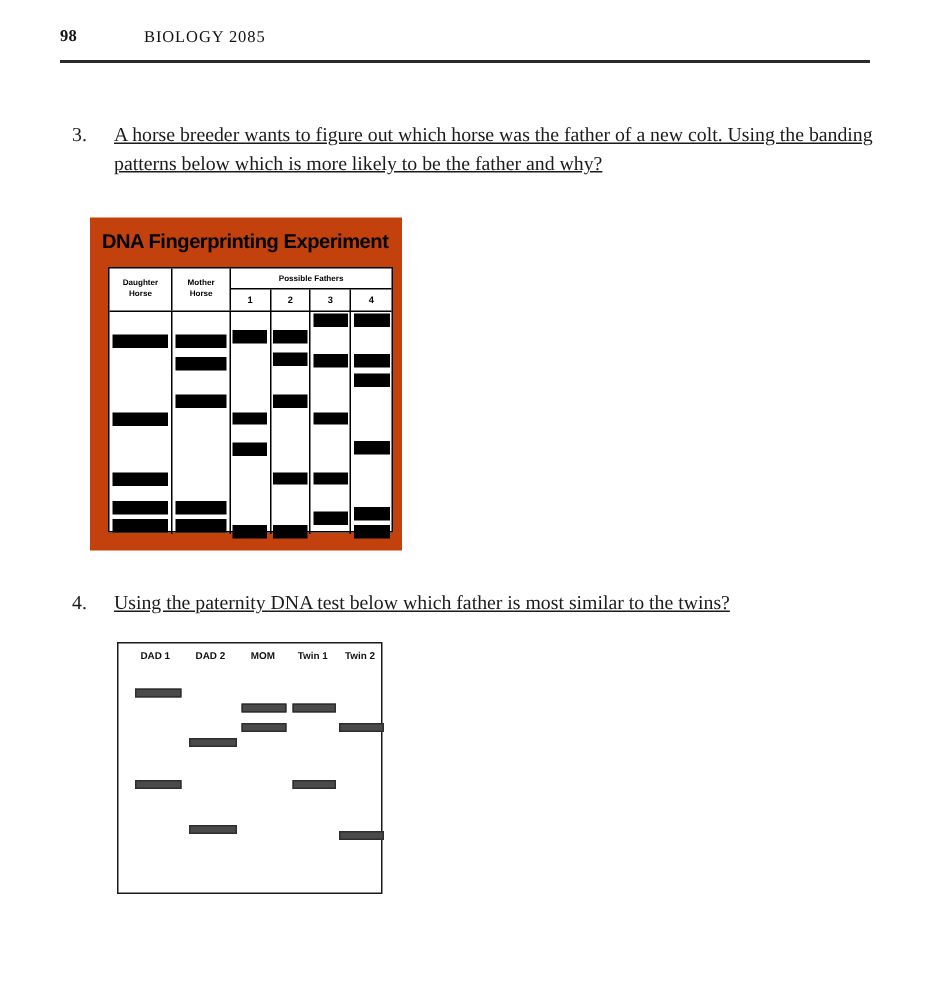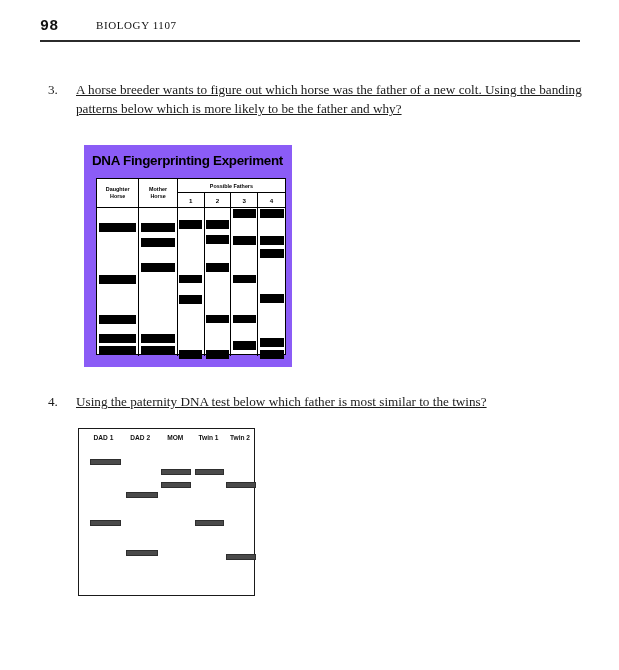--- a/index.html
+++ b/index.html
@@ -21,22 +21,22 @@
     position: absolute;
     left: 40px;
     top: 18px;
     width: 540px;
     height: 22px;
   }
   .page-number {
     position: absolute;
     left: 0px;
     top: 0px;
-    font-family: Liberation Mono, monospace;
-    font-size: 15px;
+    font-family: Liberation Serif, serif;
+    font-size: 11px;
     font-weight: bold;
     letter-spacing: 0.2px;
     color: #111;
   }
   .course-title {
     position: absolute;
     left: 56px;
     top: 1px;
     font-family: "Liberation Serif", serif;
     font-size: 11px;
@@ -72,25 +72,25 @@
     top: 0px;
     width: 540px;
     text-decoration: underline;
   }
   #question-3 { left: 48px; top: 80px; width: 570px; }
   #question-4 { left: 48px; top: 392px; width: 570px; }
 
   
   #figure-dna-fingerprinting {
     position: absolute;
-    left: 84px;
+    left: 60px;
     top: 145px;
     width: 208px;
     height: 222px;
-    background: #8b5cf6;
+    background: #c2410c;
     box-sizing: border-box;
   }
   .fig1-title {
     position: absolute;
     left: 8px;
     top: 8px;
     font-family: "Liberation Sans", sans-serif;
     font-weight: bold;
     font-size: 13.4px;
     letter-spacing: -0.3px;
@@ -207,21 +207,21 @@
     background: #4a4a4a;
     border: 1px solid #2e2e2e;
     box-sizing: border-box;
   }
 </style>
 </head>
 <body>
 
 <div class="page-header">
   <div class="page-number">98</div>
-  <div class="course-title">BIOLOGY 1107</div>
+  <div class="course-title">BIOLOGY 2085</div>
 </div>
 <div class="header-rule"></div>
 
 <div class="question" id="question-3">
   <span class="q-num">3.</span>
   <span class="q-text">A horse breeder wants to figure out which horse was the father of a new colt. Using the banding patterns below which is more likely to be the father and why?</span>
 </div>
 
 <div id="figure-dna-fingerprinting">
   <div class="fig1-title">DNA Fingerprinting Experiment</div>

